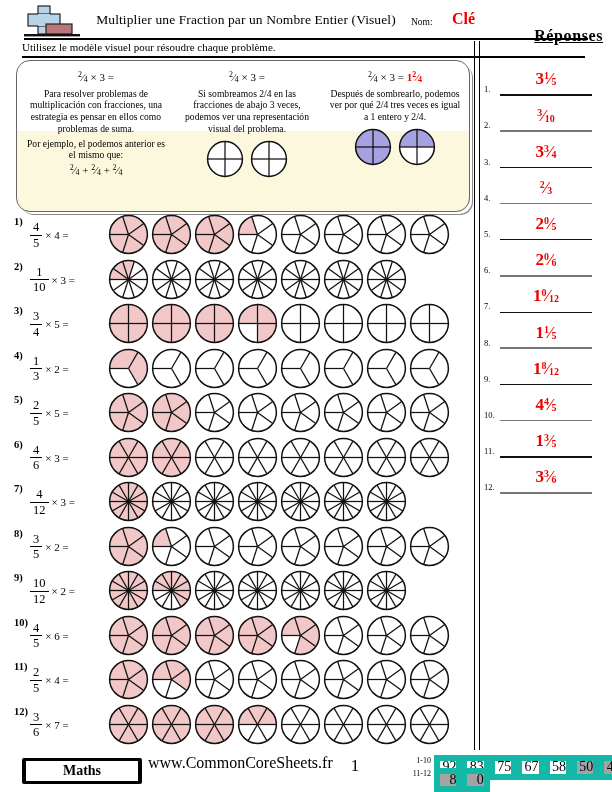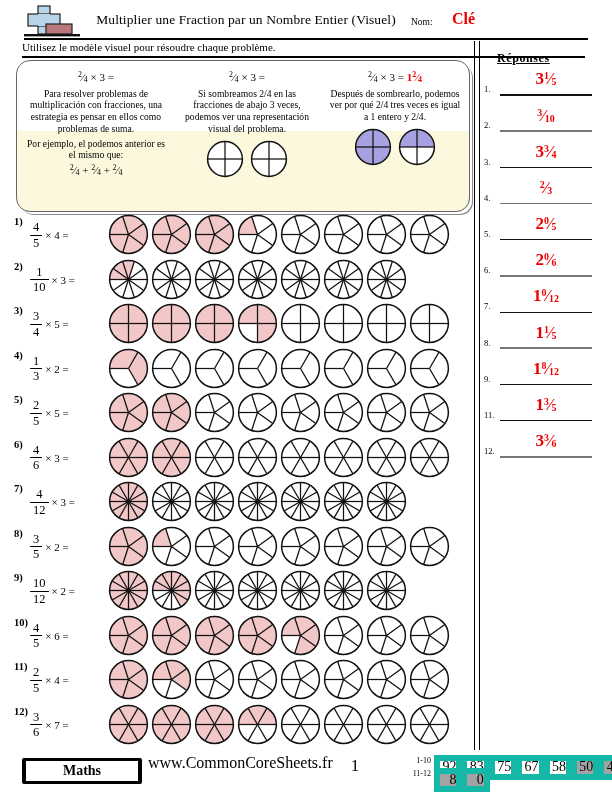--- a/index.html
+++ b/index.html
@@ -57,22 +57,22 @@
   .pnum{position:absolute;left:14px;top:2px;font-size:10.5px;font-weight:bold;}
   .pexpr{position:absolute;left:30px;top:7px;font-size:12px;white-space:nowrap;}
   .vfrac{display:inline-block;vertical-align:middle;text-align:center;line-height:1.02;}
   .vfrac .vn{display:block;font-size:12.5px;padding:0 3px;}
   .vfrac .vline{display:block;height:1.1px;background:#000;margin:1px 0;}
   .vfrac .vd{display:block;font-size:12.5px;padding:0 3px;}
   .ptimes{display:inline-block;vertical-align:middle;margin-left:3px;font-size:11px;}
   .pcircles{position:absolute;left:108px;top:0px;display:flex;align-items:center;gap:2px;}
 
   
-  #ans-title{position:absolute;left:497px;top:51px;width:106px;text-align:left;
-             font-size:12px;font-weight:bold;letter-spacing:.6px;
+  #ans-title{position:absolute;left:497px;top:27px;width:106px;text-align:right;
+             font-size:16px;font-weight:bold;letter-spacing:.6px;
              text-decoration:underline;}
   #ans-list{position:absolute;left:484px;top:63px;width:124px;}
   .arow{position:relative;height:36.2px;}
   .anum{position:absolute;left:0px;bottom:5px;font-size:8.5px;}
   .aline{position:absolute;left:16px;bottom:3.5px;width:92px;height:1.3px;background:#111;}
   .aline.grey{background:#777;height:1.6px;}
   .aval{position:absolute;left:16px;bottom:10px;width:92px;text-align:center;
         color:#ee0000;font-weight:bold;font-size:16px;}
   .aval .whole{font-size:17px;}
   .aval .n{font-size:.62em;vertical-align:.55em;}
@@ -1783,20 +1783,25 @@
       <div class="anum">8.</div>
       <div class="aval"><span class="whole">1</span><span class="n">1</span><span class="s">⁄</span><span class="d">5</span></div>
       <div class="aline grey"></div>
     </div>
     <div class="arow">
       <div class="anum">9.</div>
       <div class="aval"><span class="whole">1</span><span class="n">8</span><span class="s">⁄</span><span class="d">12</span></div>
       <div class="aline"></div>
     </div>
     <div class="arow">
+      <div class="anum">10.</div>
+      <div class="aval"><span class="whole">4</span><span class="n">4</span><span class="s">⁄</span><span class="d">5</span></div>
+      <div class="aline grey"></div>
+    </div>
+    <div class="arow">
       <div class="anum">11.</div>
       <div class="aval"><span class="whole">1</span><span class="n">3</span><span class="s">⁄</span><span class="d">5</span></div>
       <div class="aline"></div>
     </div>
     <div class="arow">
       <div class="anum">12.</div>
       <div class="aval"><span class="whole">3</span><span class="n">3</span><span class="s">⁄</span><span class="d">6</span></div>
       <div class="aline grey"></div>
     </div>
   </div>

